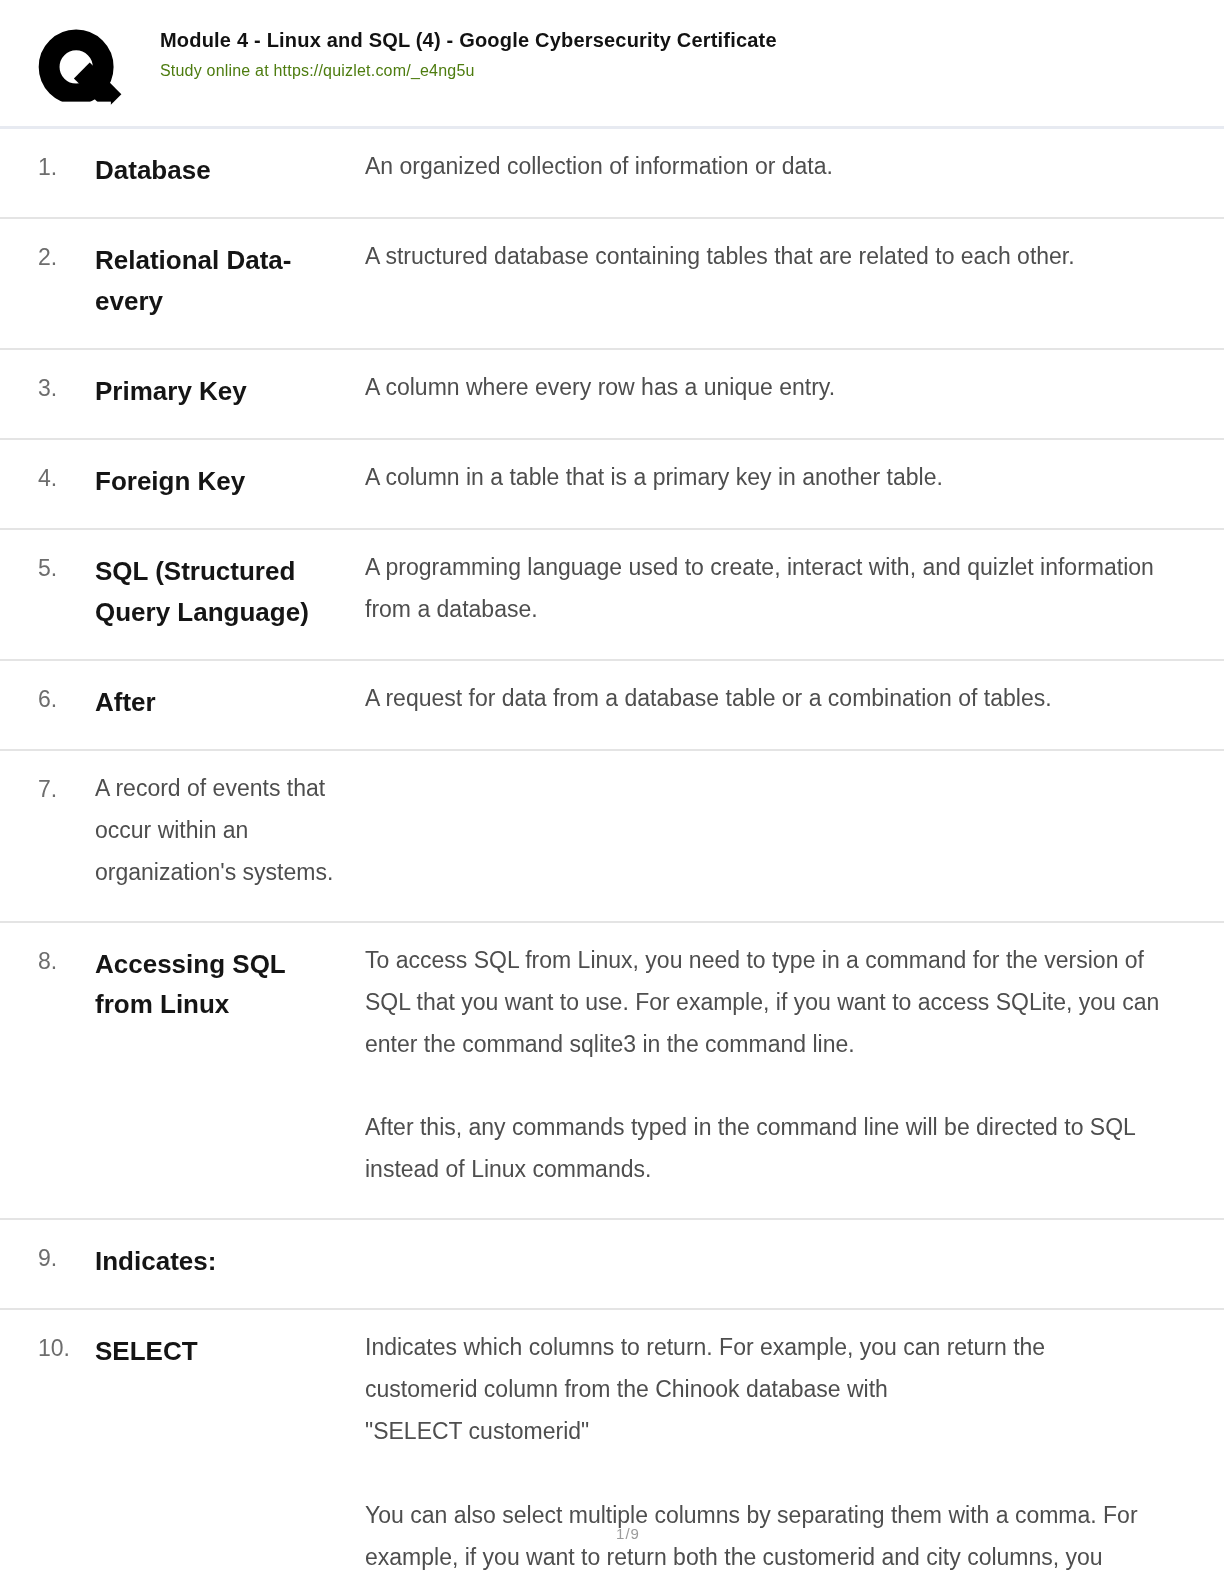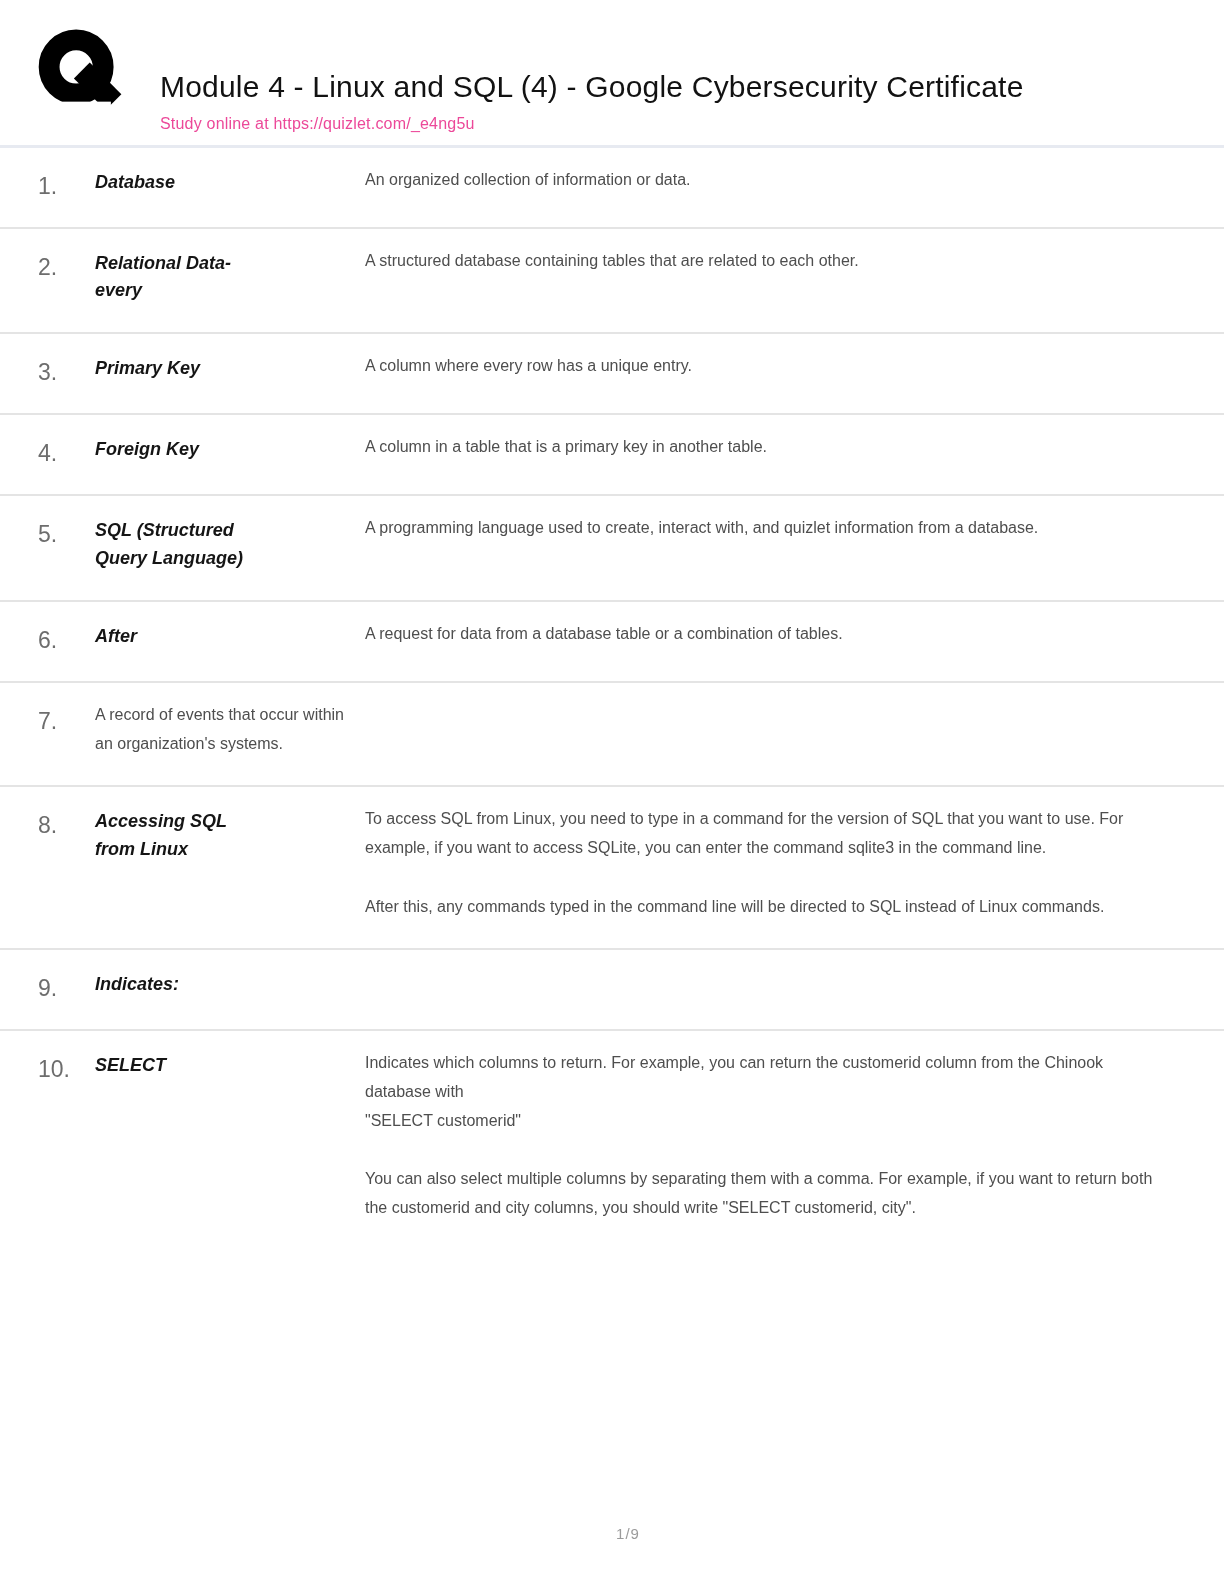--- a/index.html
+++ b/index.html
@@ -15,31 +15,30 @@
   
   .header {
     display: flex;
     align-items: flex-start;
     padding: 26px 44px 0 30px;
   }
   .logo-box { width: 100px; height: 88px; flex: 0 0 auto; }
   .logo-box svg { width: 100%; height: 100%; }
   .header-text { margin-left: 30px; padding-top: 2px; }
   .title {
-    font-size: 30px;
-    font-weight: 400;
+    font-size: 20px;
+    font-weight: 700;
     color: #121212;
     letter-spacing: 0.2px;
     line-height: 1.25;
-    margin-top: 40px;
   }
   .subtitle {
     font-size: 16px;
     font-weight: 300;
-    color: #ec4899;
+    color: #4d7c0f;
     margin-top: 9px;
     letter-spacing: 0.2px;
   }
   .header-rule {
     border-bottom: 3px solid #e7eaf1;
     margin-top: 12px;
   }
 
   
   .rows { }
@@ -50,30 +49,29 @@
     border-bottom: 2px solid #e4e4e4;
   }
   .row:last-child { border-bottom: none; }
   .num {
     font-size: 23px;
     font-weight: 400;
     color: #6d6d6d;
     padding-top: 4px;
   }
   .term {
-    font-size: 18px;
+    font-size: 26px;
     font-weight: 700;
     color: #151515;
     line-height: 1.55;
     white-space: pre-line;
     padding-right: 14px;
-    font-style: italic;
   }
   .def {
-    font-size: 16px;
+    font-size: 23px;
     font-weight: 300;
     color: #4e4e4e;
     line-height: 1.82;
     white-space: pre-line;
     margin-top: -4px;
   }
 
   
   .footer {
     position: absolute;

